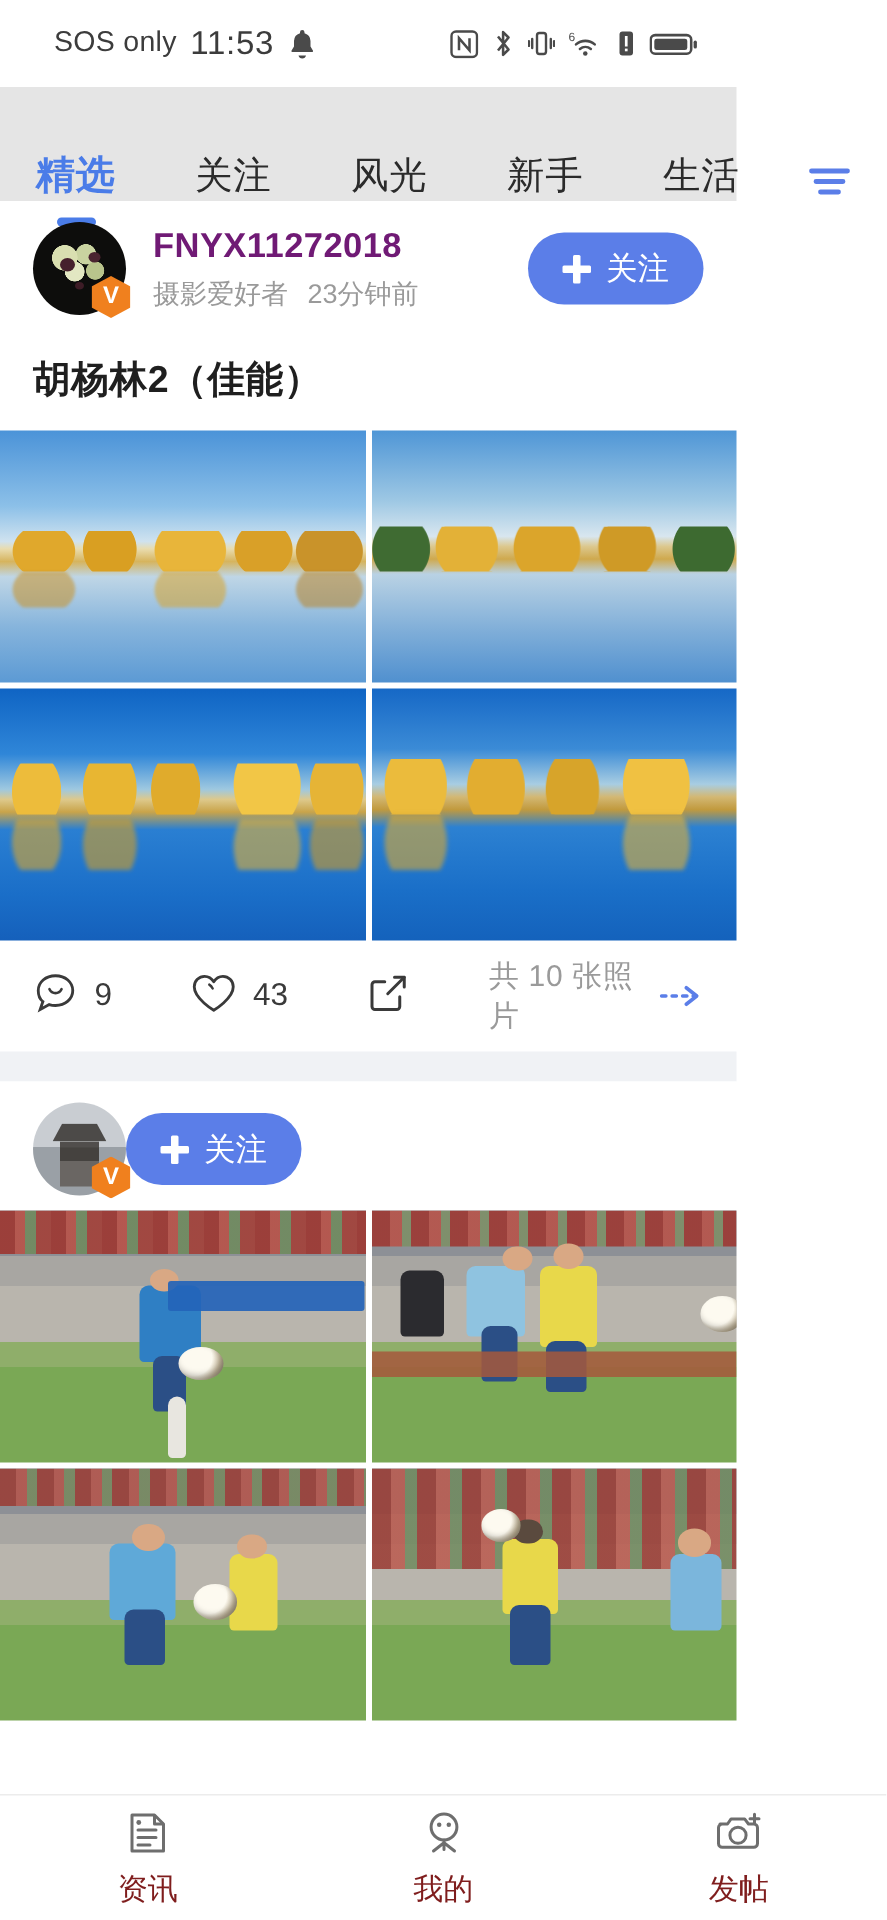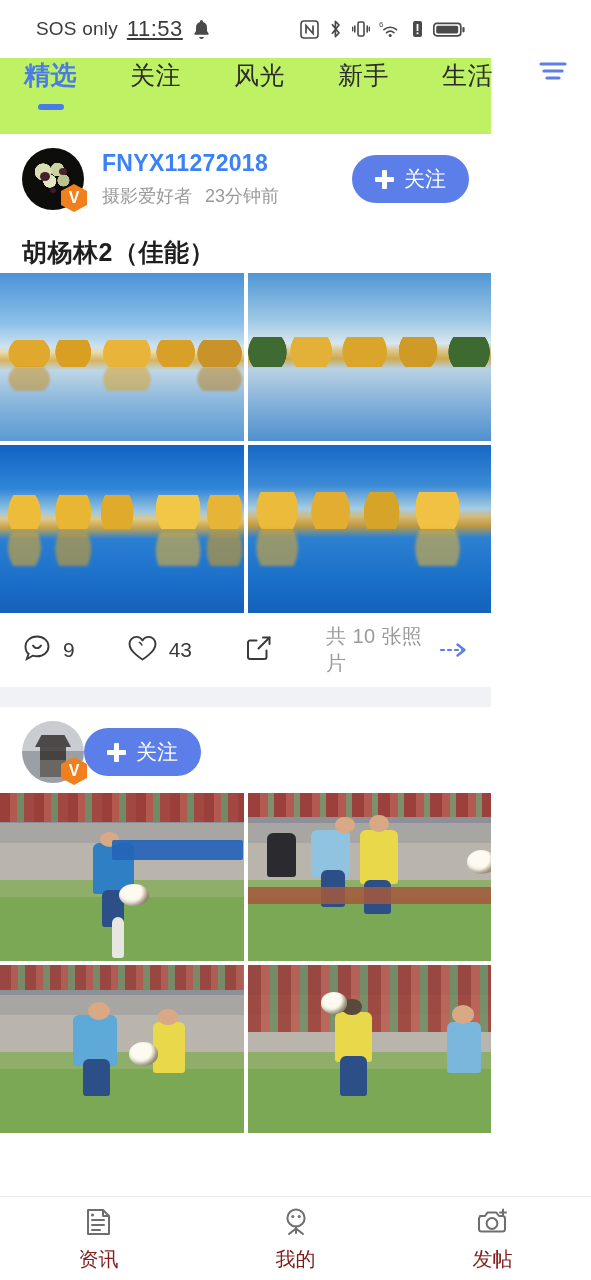--- a/index.html
+++ b/index.html
@@ -11,28 +11,28 @@
   .phone { position: relative; width: 491px; height: 1280px; background: #fff; }
 
   
   .statusbar {
     height: 58px; display: flex; align-items: center;
     justify-content: space-between; padding: 0 26px 0 36px;
     background: #fff;
   }
   .sb-left { display: flex; align-items: center; gap: 9px; color: #3c3c3c; }
   .sb-sos { font-size: 19px; letter-spacing: .2px; }
-  .sb-time { font-size: 22px; letter-spacing: .5px; text-decoration: underline; }
+  .sb-time { font-size: 22px; letter-spacing: .5px; }
   .sb-right { display: flex; align-items: center; gap: 9px; }
   .sb-icon { display: flex; align-items: center; color: #4a4a4a; }
 
   
   .tabbar {
-    height: 76px; display: flex; align-items: flex-start;
-    padding: 0 20px 0 14px; background: #bef264; position: relative;
+    height: 76px; display: flex; align-items: flex-end;
+    padding: 0 20px 0 14px; background: #e5e5e5; position: relative;
   }
   .tabs { display: flex; align-items: center; flex: 1; }
   .tab {
     position: relative; font-size: 25px; color: #2b2b2b;
     padding: 0 10px; margin-right: 33px; letter-spacing: .5px;
     white-space: nowrap;
   }
   .tab.active { color: #4a7ce8; font-weight: bold; font-size: 26px; }
   .tab .underline {
     position: absolute; left: 50%; transform: translateX(-50%);
@@ -79,39 +79,39 @@
     box-shadow: inset 0 6px 0 -2px #514e4c, inset 0 16px 0 -3px #45423f;
   }
   .vbadge {
     position: absolute; right: -3px; bottom: -2px; width: 26px; height: 28px;
     background: #f0801e; color: #fff; font-size: 16px; font-weight: bold;
     display: flex; align-items: center; justify-content: center;
     clip-path: polygon(50% 0%, 100% 25%, 100% 75%, 50% 100%, 0% 75%, 0% 25%);
     border-radius: 3px;
   }
   .meta { flex: 1; margin-left: 18px; min-width: 0; }
-  .uname { font-size: 23px; font-weight: bold; color: #3b82f6; letter-spacing: .3px; }
+  .uname { font-size: 23px; font-weight: bold; color: #701a75; letter-spacing: .3px; }
   .usub { font-size: 18px; color: #9a9a9a; margin-top: 7px; display: flex; gap: 13px; }
   .follow-btn {
     display: flex; align-items: center; justify-content: center; gap: 10px;
     width: 117px; height: 48px; border-radius: 24px; background: #5b7ee8;
     color: #fff; font-size: 21px; flex: 0 0 auto;
   }
   .plus {
     position: relative; width: 19px; height: 19px; flex: 0 0 19px;
   }
   .plus::before, .plus::after {
     content: ""; position: absolute; background: #fff; border-radius: 1px;
   }
   .plus::before { left: 0; top: 7px; width: 19px; height: 5px; }
   .plus::after { left: 7px; top: 0; width: 5px; height: 19px; }
 
   .post-title {
     font-size: 25px; font-weight: bold; color: #1f1f1f;
-    padding: 16px 22px 4px 22px; letter-spacing: .5px;
+    padding: 16px 22px 18px 22px; letter-spacing: .5px;
   }
 
   
   .grid { display: grid; grid-template-columns: 1fr 1fr; gap: 4px; background: #fff; }
   .cell { position: relative; overflow: hidden; height: 168px; }
 
   
   .sc-p1 { background: linear-gradient(#4b93d8 0%, #8cc0e8 30%, #cfe2ef 44%, #e9dcae 47%, #d6b45e 52%, #bfd6e6 58%, #86b4dc 78%, #5c9ad4 100%); }
   .sc-p1::before {
     content: ""; position: absolute; left: 0; right: 0; top: 40%; height: 16%;

